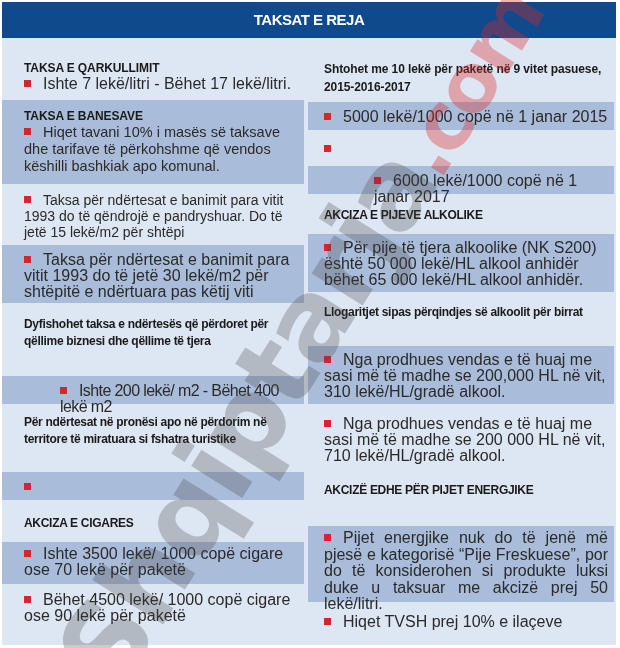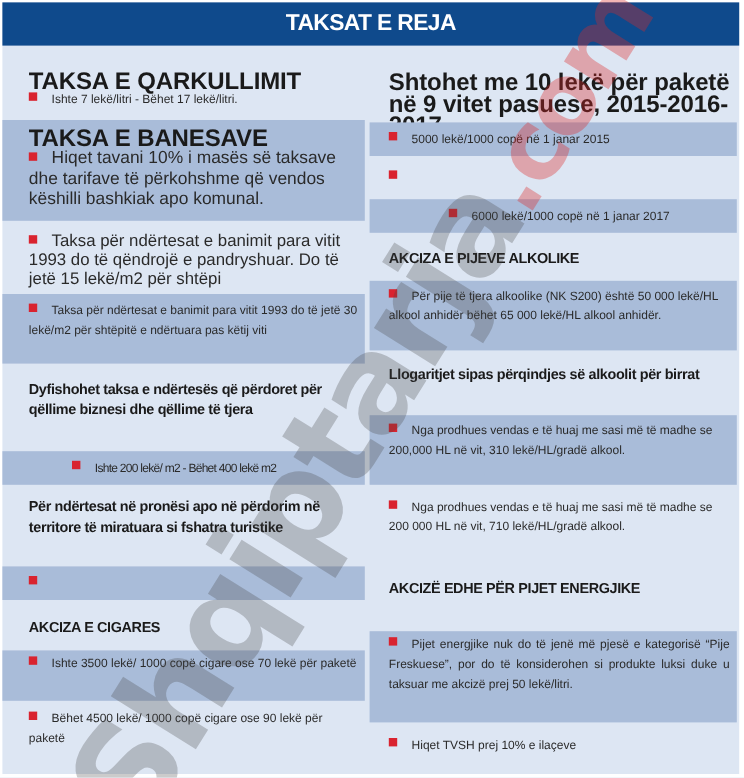--- a/index.html
+++ b/index.html
@@ -9,38 +9,38 @@
     font-family: "Liberation Sans", sans-serif;
     position: relative;
   }
   .frame {
     position: absolute; left: 2px; top: 2px; width: 614px; height: 643px;
     background: #dde6f3;
   }
   .header {
     position: absolute; left: 0; top: 0; width: 614px; height: 36px;
     background: #0f4a8c;
-    color: #ffffff; font-weight: bold; font-size: 19px;
+    color: #ffffff; font-weight: bold; font-size: 15px;
     text-align: center; line-height: 36px; letter-spacing: -0.5px;
     font-family: "Liberation Sans", sans-serif;
   }
   .col { position: absolute; top: 38px; }
   .col.left { left: 0; width: 302px; }
   .col.right { left: 306px; width: 306px; }
   .block { position: absolute; left: 0; right: 0; }
   .band { background: #a9bcd9; }
   .title {
     position: absolute; left: 22px;
     font-weight: bold; color: #1a1a1a; font-size: 12px; line-height: 16px;
     font-family: Liberation Sans, sans-serif; letter-spacing: -0.3px;
   }
-  .title.cond { font-family: "Liberation Sans", sans-serif; font-size: 20px; letter-spacing: -0.1px; }
+  .title.cond { font-family: "Liberation Sans", sans-serif; font-size: 12px; letter-spacing: -0.1px; }
   .item {
     position: absolute; left: 22px; right: 6px;
-    font-size: 10px; line-height: 16px; color: #2a2a2a;
+    font-size: 16px; line-height: 16px; color: #2a2a2a;
     font-family: "Liberation Sans", sans-serif;
   }
   .item.narrow { letter-spacing: -0.6px; }
   .bullet {
     display: inline-block; width: 7px; height: 7px; background: #d9232f;
     margin-right: 12px; vertical-align: 2px;
   }
   .watermark {
     position: absolute; left: 40px; top: 300px;
     font-family: "DejaVu Sans", sans-serif; font-weight: bold;

